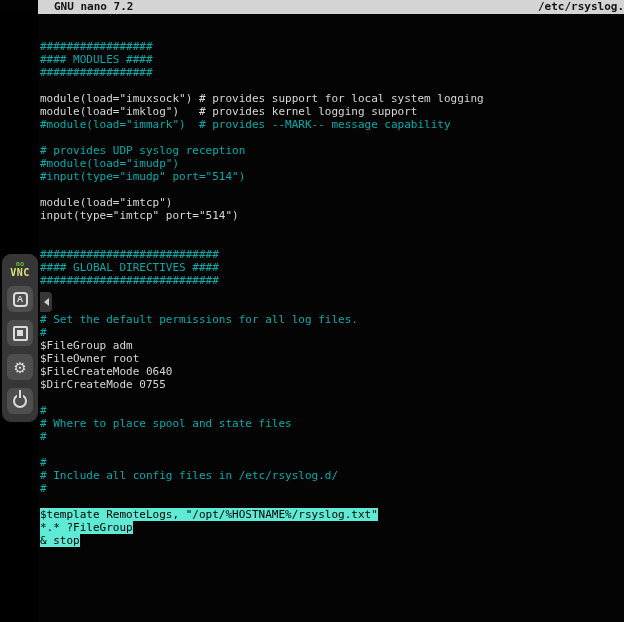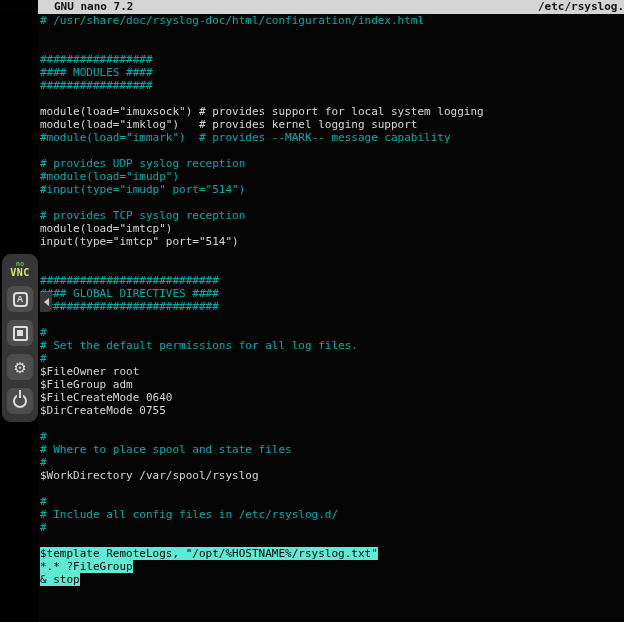--- a/index.html
+++ b/index.html
@@ -51,56 +51,53 @@
 <body>
 
 <div class="screen">
 
   <div class="terminal">
     <div class="titlebar">
       <span>GNU nano 7.2</span>
       <span>/etc/rsyslog.</span>
     </div>
     <div class="editor">
-        <div class="line comment"># /usr/share/doc/rsyslog-doc/html/configuration/index.html</div>
         <div class="line blank"> </div>
         <div class="line blank"> </div>
         <div class="line comment">#################</div>
         <div class="line comment">#### MODULES ####</div>
         <div class="line comment">#################</div>
         <div class="line blank"> </div>
         <div class="line code">module(load="imuxsock") # provides support for local system logging</div>
         <div class="line code">module(load="imklog")   # provides kernel logging support</div>
         <div class="line comment">#module(load="immark")  # provides --MARK-- message capability</div>
         <div class="line blank"> </div>
         <div class="line comment"># provides UDP syslog reception</div>
         <div class="line comment">#module(load="imudp")</div>
         <div class="line comment">#input(type="imudp" port="514")</div>
         <div class="line blank"> </div>
-        <div class="line comment"># provides TCP syslog reception</div>
         <div class="line code">module(load="imtcp")</div>
         <div class="line code">input(type="imtcp" port="514")</div>
         <div class="line blank"> </div>
         <div class="line blank"> </div>
         <div class="line comment">###########################</div>
         <div class="line comment">#### GLOBAL DIRECTIVES ####</div>
         <div class="line comment">###########################</div>
         <div class="line blank"> </div>
         <div class="line comment">#</div>
         <div class="line comment"># Set the default permissions for all log files.</div>
         <div class="line comment">#</div>
+        <div class="line code">$FileGroup adm</div>
         <div class="line code">$FileOwner root</div>
-        <div class="line code">$FileGroup adm</div>
         <div class="line code">$FileCreateMode 0640</div>
         <div class="line code">$DirCreateMode 0755</div>
         <div class="line blank"> </div>
         <div class="line comment">#</div>
         <div class="line comment"># Where to place spool and state files</div>
         <div class="line comment">#</div>
-        <div class="line code">$WorkDirectory /var/spool/rsyslog</div>
         <div class="line blank"> </div>
         <div class="line comment">#</div>
         <div class="line comment"># Include all config files in /etc/rsyslog.d/</div>
         <div class="line comment">#</div>
         <div class="line blank"> </div>
         <div class="line selected"><span class="sel">$template RemoteLogs, "/opt/%HOSTNAME%/rsyslog.txt"</span></div>
         <div class="line selected"><span class="sel">*.* ?FileGroup</span></div>
         <div class="line selected"><span class="sel">&amp; stop</span></div>
       </div>
   </div>

